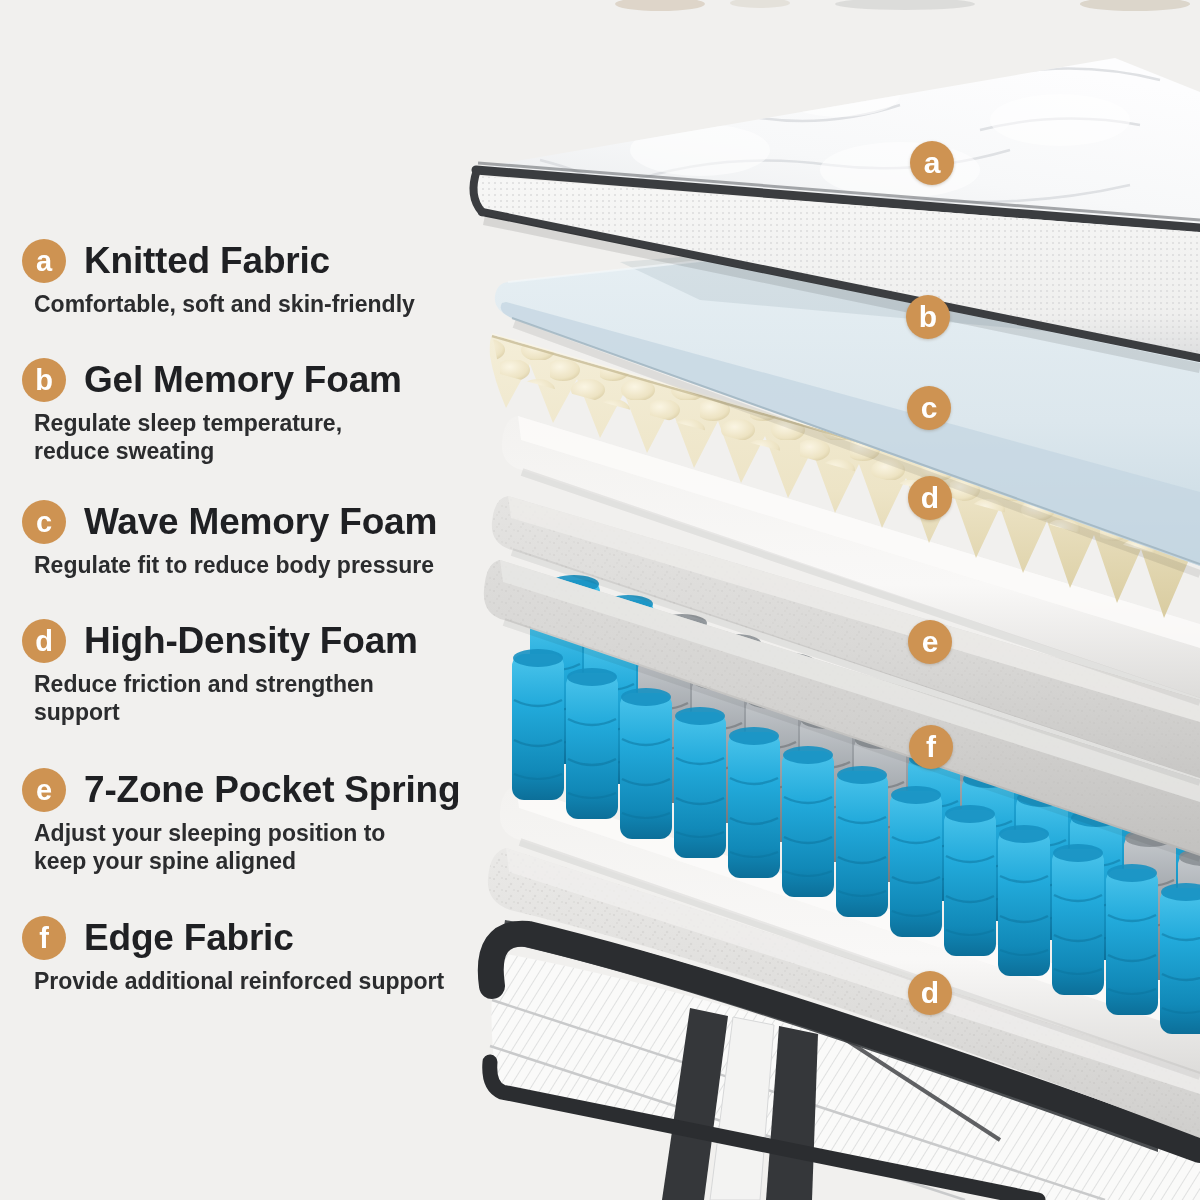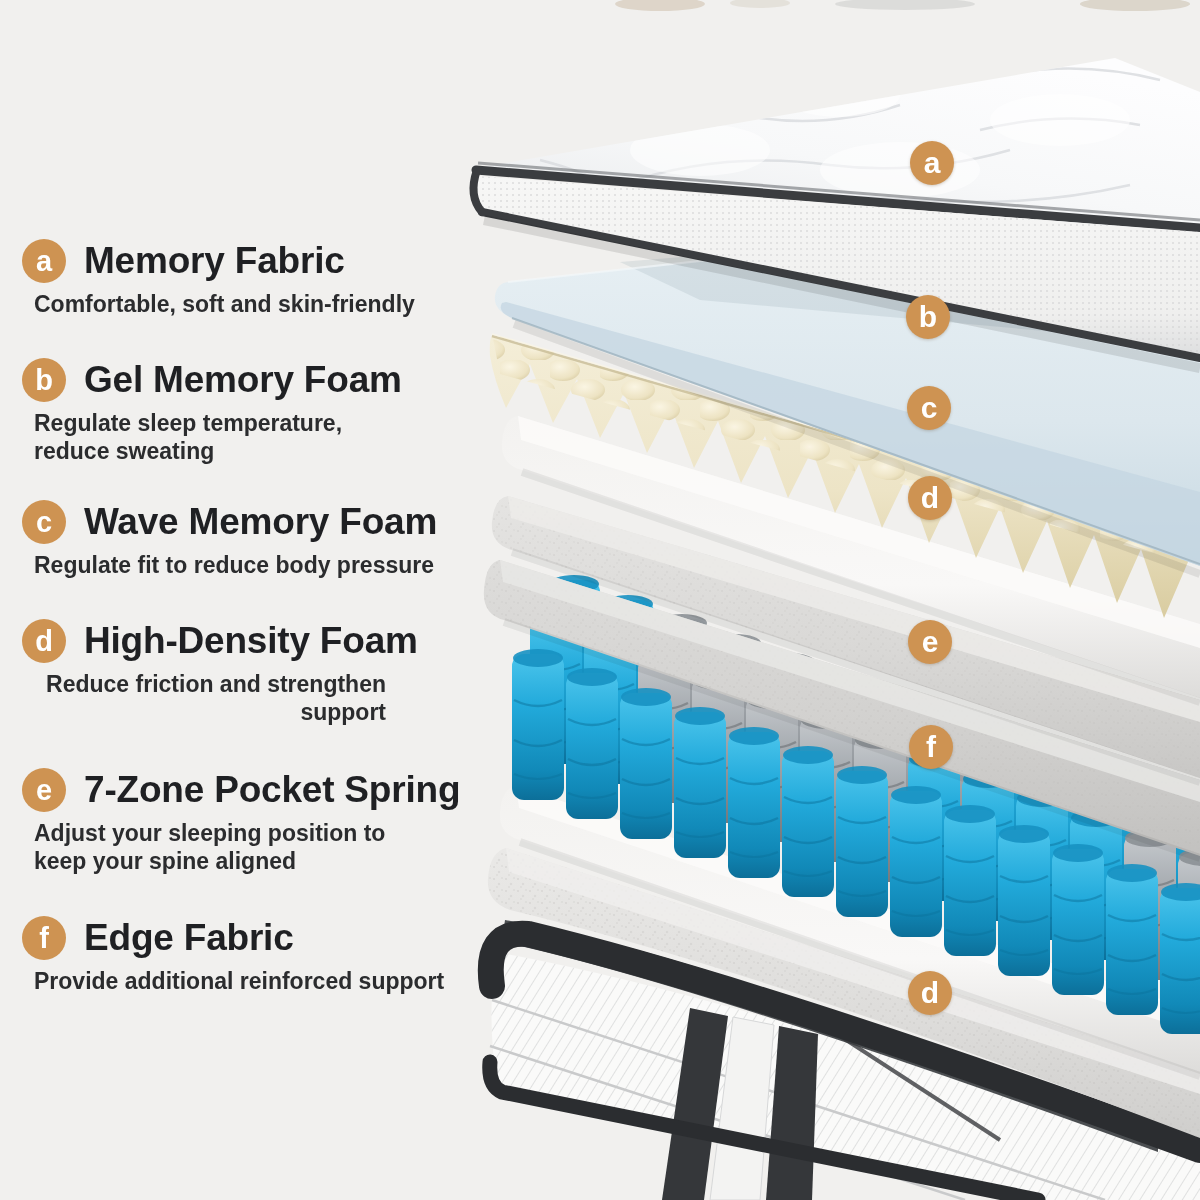--- a/index.html
+++ b/index.html
@@ -26,21 +26,21 @@
     letter-spacing:-0.2px;line-height:1.2;white-space:nowrap;
   }
   .feature-desc{
     margin:7px 0 0 12px;font-size:23px;line-height:28px;color:#2B2C2E;font-weight:bold;
   }
   .f-a{top:239px;} .f-b{top:358px;} .f-c{top:500px;}
   .f-d{top:619px;} .f-e{top:768px;} .f-f{top:916px;}
   .f-a .feature-desc{max-width:430px;}
   .f-b .feature-desc{max-width:330px;}
   .f-c .feature-desc{max-width:450px;}
-  .f-d .feature-desc{max-width:352px;text-align:right;}
+  .f-d .feature-desc{max-width:352px;}
   .f-e .feature-desc{max-width:382px;}
   .f-f .feature-desc{max-width:460px;}
   .markers{position:absolute;inset:0;z-index:3;pointer-events:none;}
   .marker{
     position:absolute;width:44px;height:44px;border-radius:50%;
     background:#CE9352;color:#fff;
     display:flex;align-items:center;justify-content:center;
     font-size:30px;font-weight:600;
     box-shadow:0 1px 3px rgba(90,60,20,0.25);
   }
@@ -308,21 +308,21 @@
       <path d="M482,212 L1200,358" stroke="#3B3D40" stroke-width="8" stroke-linecap="round"></path>
       <path d="M484,220 L1200,368" stroke="#000000" stroke-width="10" opacity="0.10"></path>
     </g>
   </svg>
 
   <div class="features">
 
     <div class="feature f-a">
       <div class="feature-head">
         <span class="feature-badge">a</span>
-        <h2 class="feature-title">Memory Fabric</h2>
+        <h2 class="feature-title">Knitted Fabric</h2>
       </div>
       <p class="feature-desc">Comfortable, soft and skin-friendly</p>
     </div>
 
     <div class="feature f-b">
       <div class="feature-head">
         <span class="feature-badge">b</span>
         <h2 class="feature-title">Gel Memory Foam</h2>
       </div>
       <p class="feature-desc">Regulate sleep temperature, reduce sweating</p>

